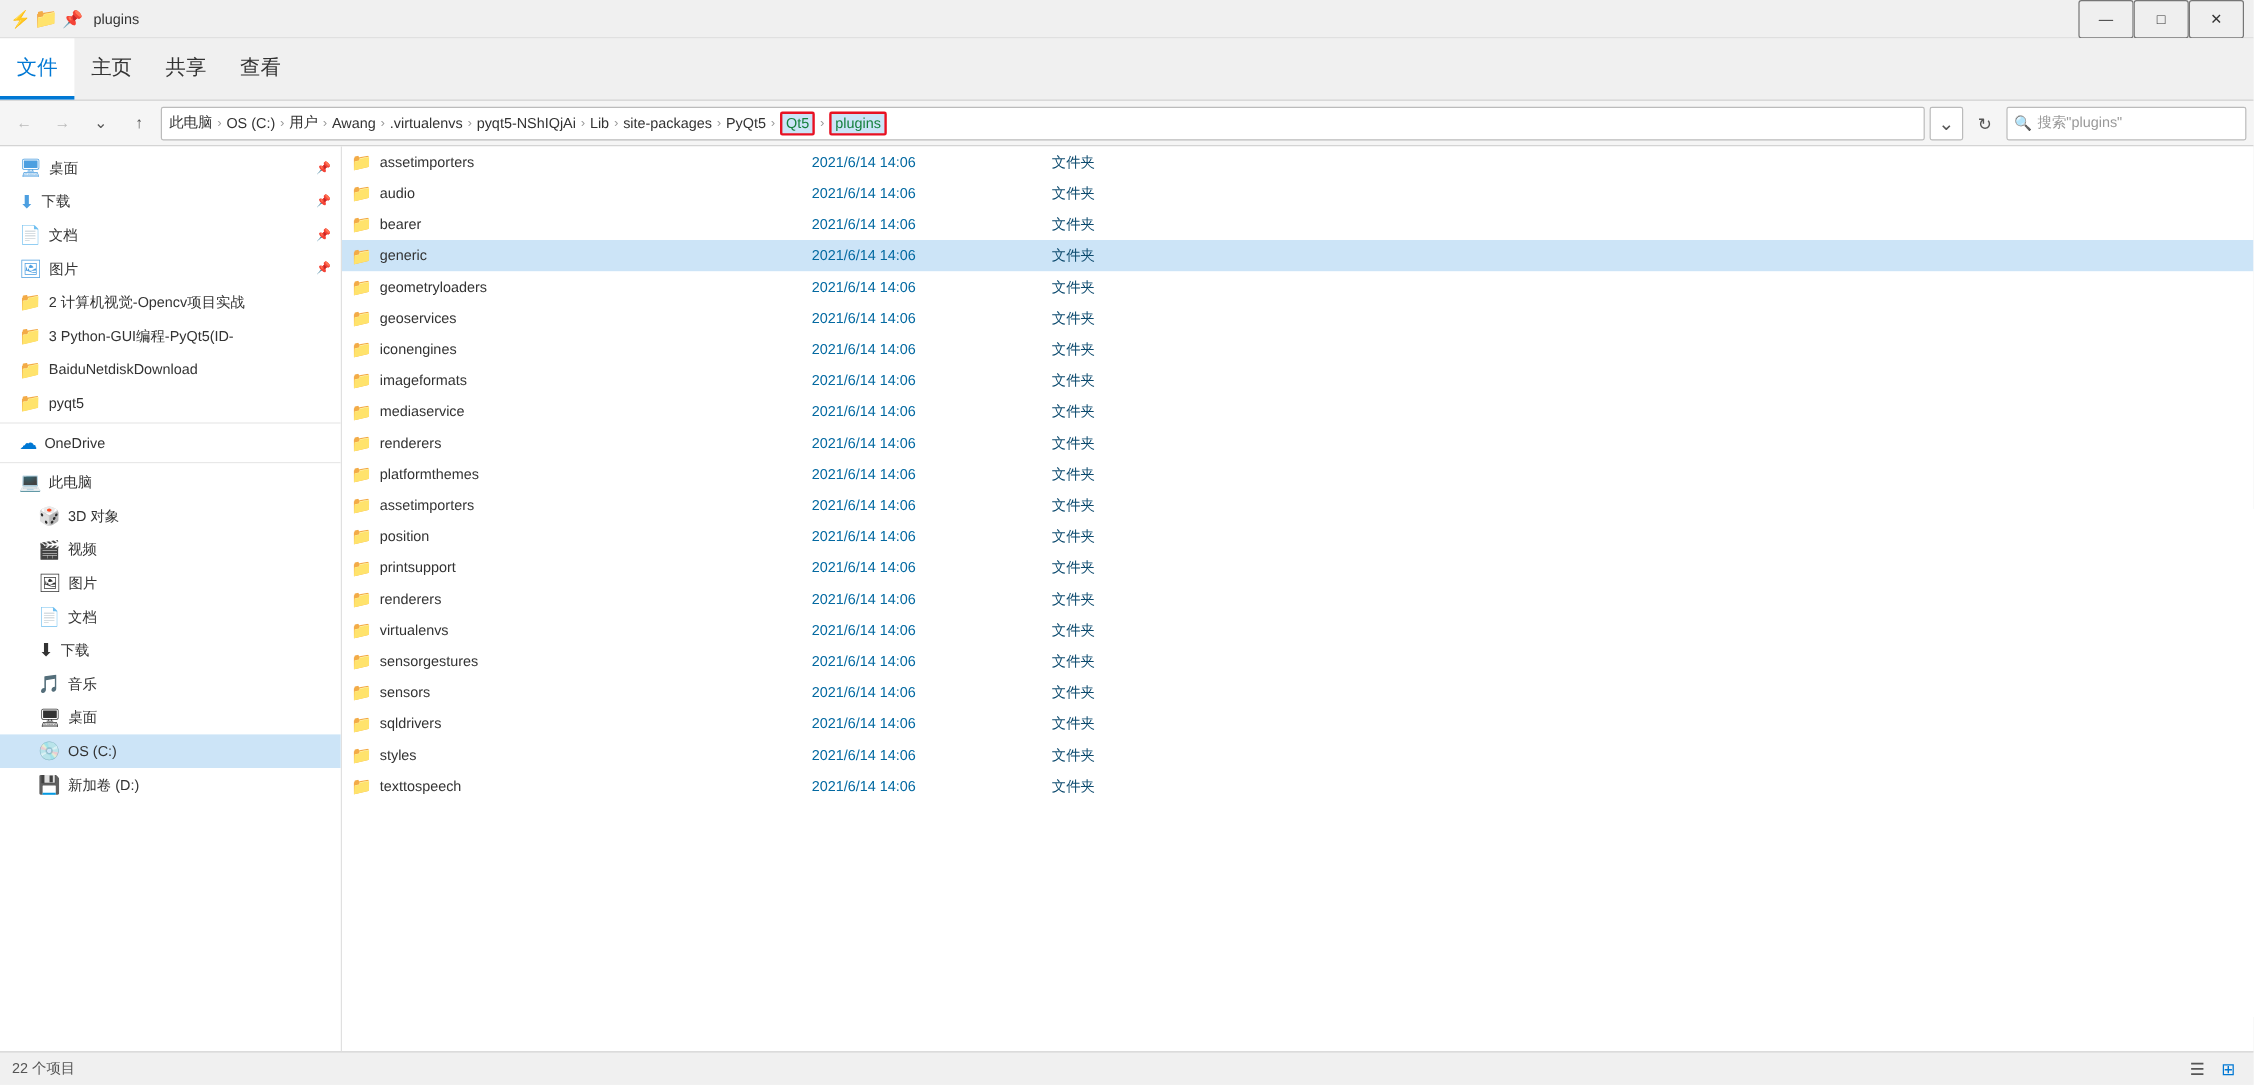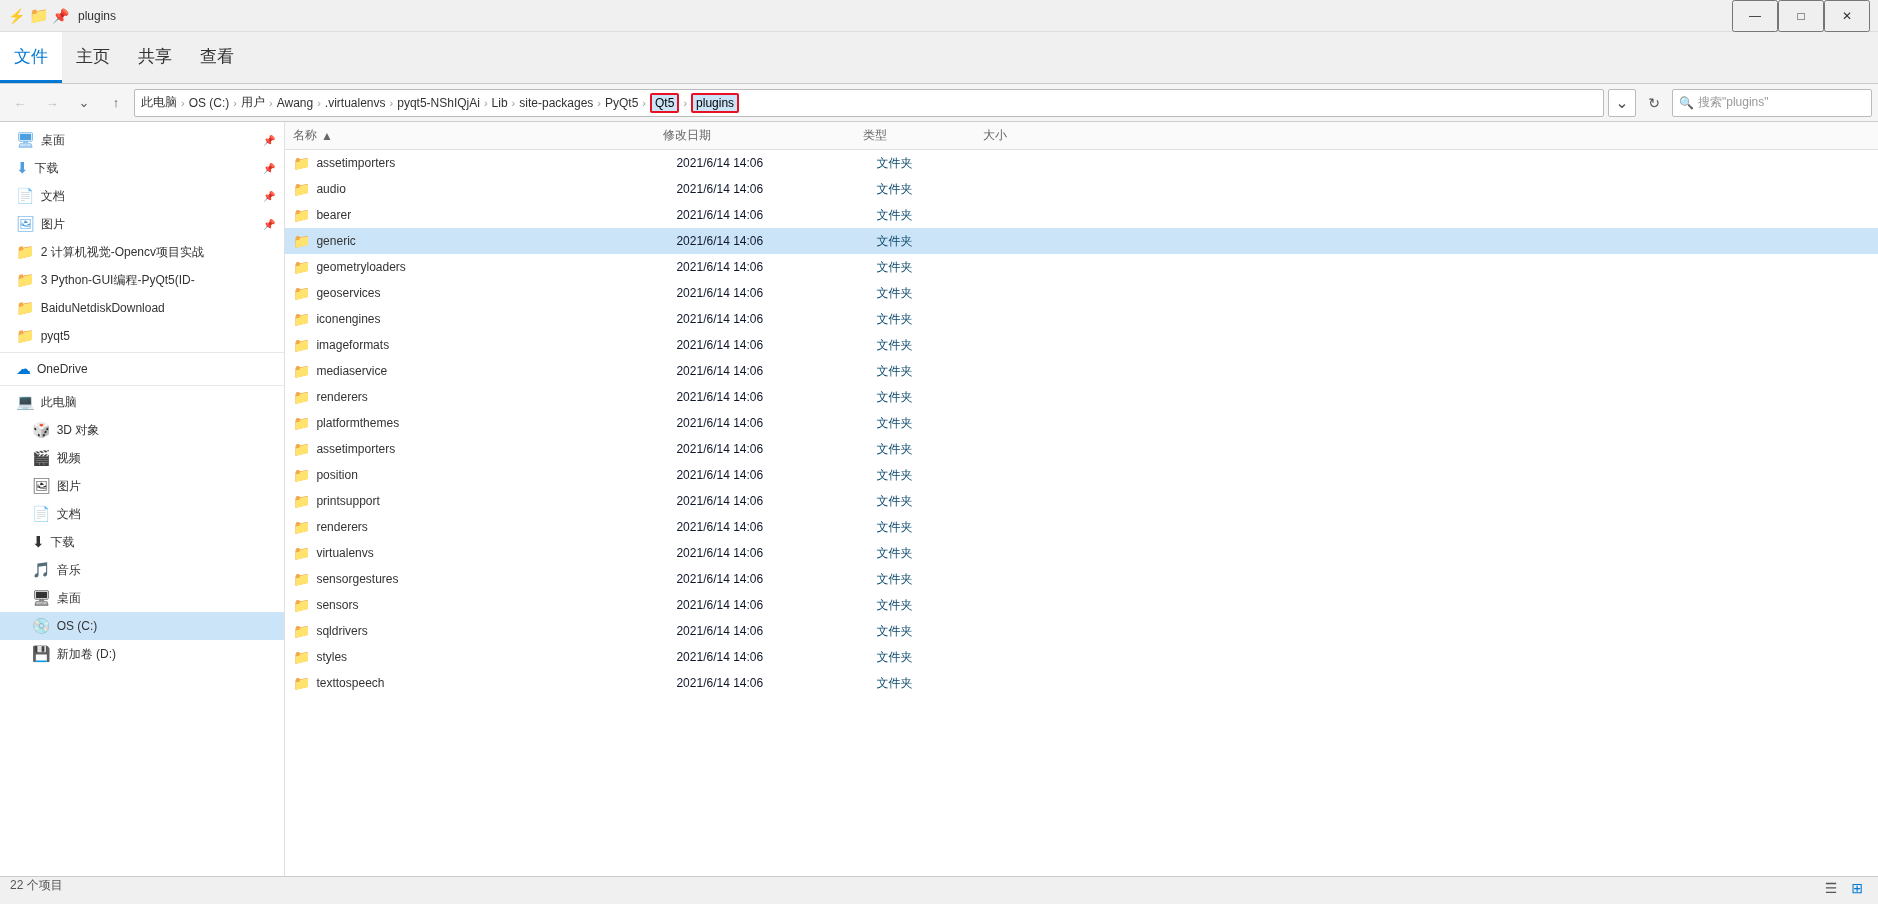--- a/index.html
+++ b/index.html
@@ -84,21 +84,21 @@
       color: #333;
       font-size: 12px;
       white-space: nowrap;
     }
     .address-bar .path-sep { color: #999; font-size: 11px; }
     .address-bar .path-segment.highlighted {
       background: #cce4f7;
       border: 2px solid #e81123;
       padding: 1px 3px;
       border-radius: 2px;
-      color: #000000;
+      color: #15803d;
     }
     .address-bar-dropdown {
       width: 28px;
       height: 28px;
       display: flex;
       align-items: center;
       justify-content: center;
       color: #555;
       cursor: pointer;
       border: 1px solid #bbb;
@@ -204,31 +204,31 @@
       align-items: center;
       height: 26px;
       padding: 0 8px;
       font-size: 12px;
       color: #333;
       cursor: pointer;
     }
     .file-row.selected { background: #cce4f7; }
     .file-icon { color: #e8a020; margin-right: 6px; font-size: 14px; }
     .file-name { flex: 0 0 360px; }
-    .file-date { flex: 0 0 200px; color: #0f172a; }
+    .file-date { flex: 0 0 200px; color: #0369a1; }
     .file-type { flex: 0 0 120px; color: #0c4a6e; }
     .file-size { flex: 0 0 120px; color: #555; }
 
     
     .status-bar {
       height: 28px;
       background: #f0f0f0;
       border-top: 1px solid #ccc;
       display: flex;
-      align-items: flex-start;
+      align-items: center;
       padding: 0 10px;
       font-size: 12px;
       color: #555;
     }
     .status-bar-right {
       margin-left: auto;
       display: flex;
       align-items: center;
       gap: 4px;
     }
@@ -400,29 +400,20 @@
       <span class="sidebar-item-label">OS (C:)</span>
     </div>
     <div class="sidebar-item" style="padding-left:32px">
       <span class="sidebar-icon">💾</span>
       <span class="sidebar-item-label">新加卷 (D:)</span>
     </div>
   </div>
 
   <div class="content-area">
 
-    <div class="col-headers">
-      <div class="col-name">
-        <span>名称</span>
-        <span>▲</span>
-      </div>
-      <div class="col-date">修改日期</div>
-      <div class="col-type">类型</div>
-      <div class="col-size">大小</div>
-    </div>
 
     <div class="file-list">
     <div class="file-row">
       <span class="file-icon">📁</span>
       <span class="file-name">assetimporters</span>
       <span class="file-date">2021/6/14 14:06</span>
       <span class="file-type">文件夹</span>
       <span class="file-size"></span>
     </div>
         <div class="file-row">

